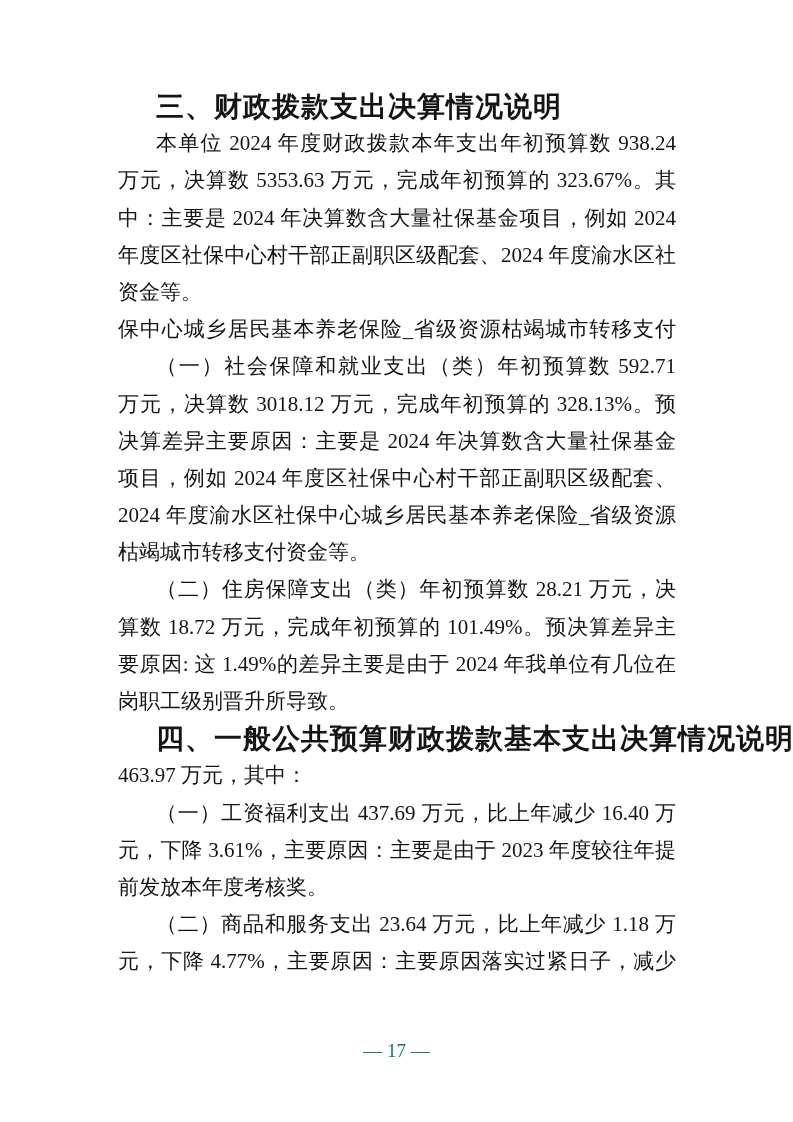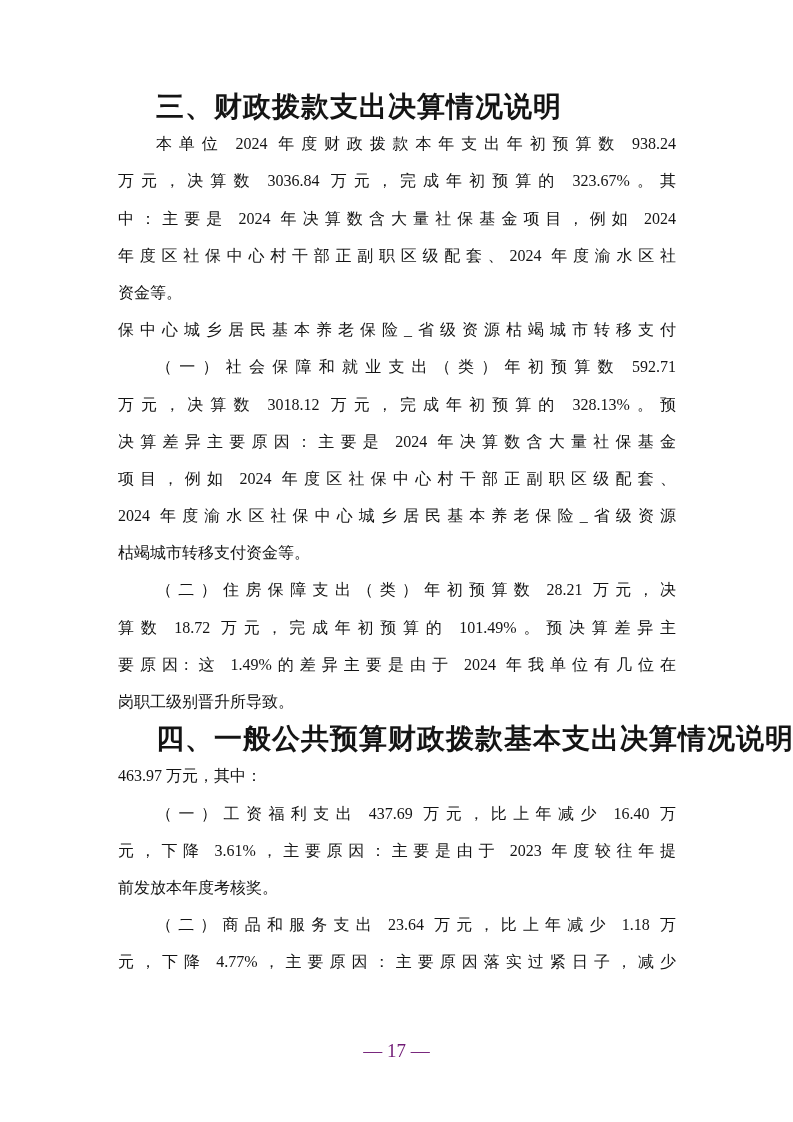--- a/index.html
+++ b/index.html
@@ -22,21 +22,21 @@
   }
   .text-block {
     position: absolute;
     left: 118px;
     top: 88px;
     width: 558px;
   }
   .line {
     height: 37.2px;
     line-height: 37.2px;
-    font-size: 16px;
+    font-size: 21px;
     text-align: left;
     white-space: nowrap;
     overflow: visible;
   }
   .line.fill {
     white-space: normal;
     text-align: justify;
     text-align-last: justify;
   }
   .line.indent {
@@ -50,32 +50,32 @@
   }
   .page-number {
     position: absolute;
     top: 1036px;
     left: 0;
     width: 100%;
     height: 30px;
     line-height: 30px;
     text-align: center;
     font-size: 19px;
-    color: #701a75;
+    color: #0f766e;
   }
 </style>
 </head>
 <body>
 
 <div class="page">
 
   <main class="text-block">
     <div class="line heading indent">三、财政拨款支出决算情况说明</div>
     <div class="line indent fill">本单位 2024 年度财政拨款本年支出年初预算数 938.24</div>
-    <div class="line fill">万元，决算数 3036.84 万元，完成年初预算的 323.67%。其</div>
+    <div class="line fill">万元，决算数 5353.63 万元，完成年初预算的 323.67%。其</div>
     <div class="line fill">中：主要是 2024 年决算数含大量社保基金项目，例如 2024</div>
     <div class="line fill">年度区社保中心村干部正副职区级配套、2024 年度渝水区社</div>
     <div class="line">资金等。</div>
     <div class="line fill">保中心城乡居民基本养老保险_省级资源枯竭城市转移支付</div>
     <div class="line indent fill">（一）社会保障和就业支出（类）年初预算数 592.71</div>
     <div class="line fill">万元，决算数 3018.12 万元，完成年初预算的 328.13%。预</div>
     <div class="line fill">决算差异主要原因：主要是 2024 年决算数含大量社保基金</div>
     <div class="line fill">项目，例如 2024 年度区社保中心村干部正副职区级配套、</div>
     <div class="line fill">2024 年度渝水区社保中心城乡居民基本养老保险_省级资源</div>
     <div class="line">枯竭城市转移支付资金等。</div>

